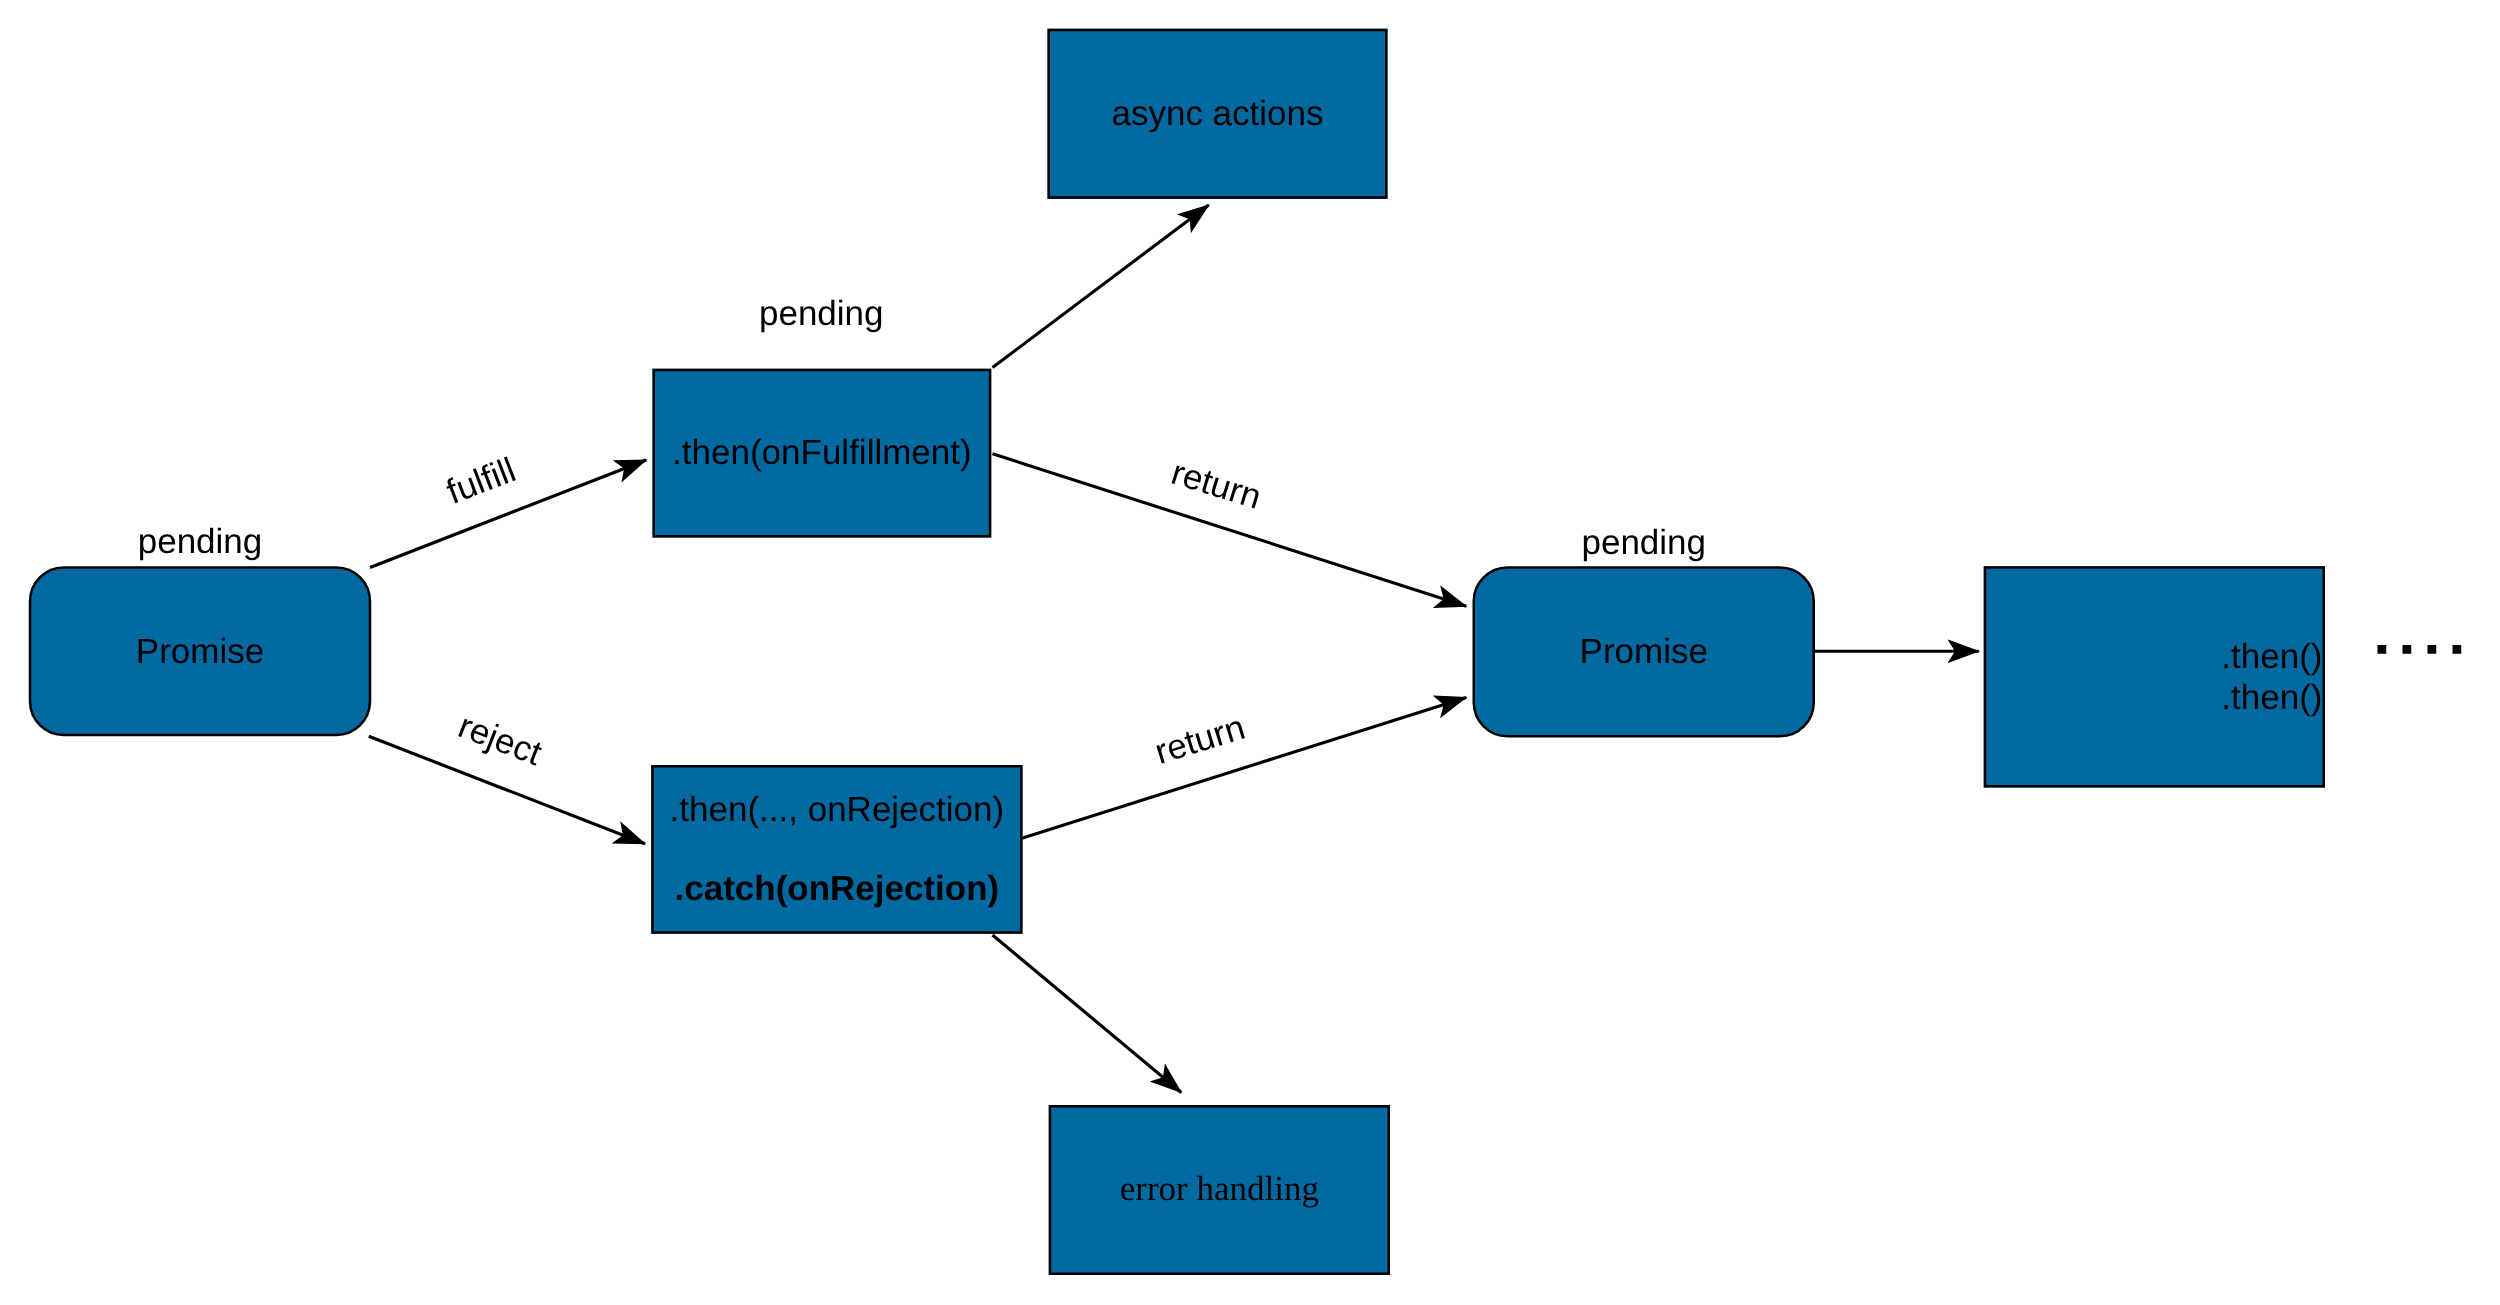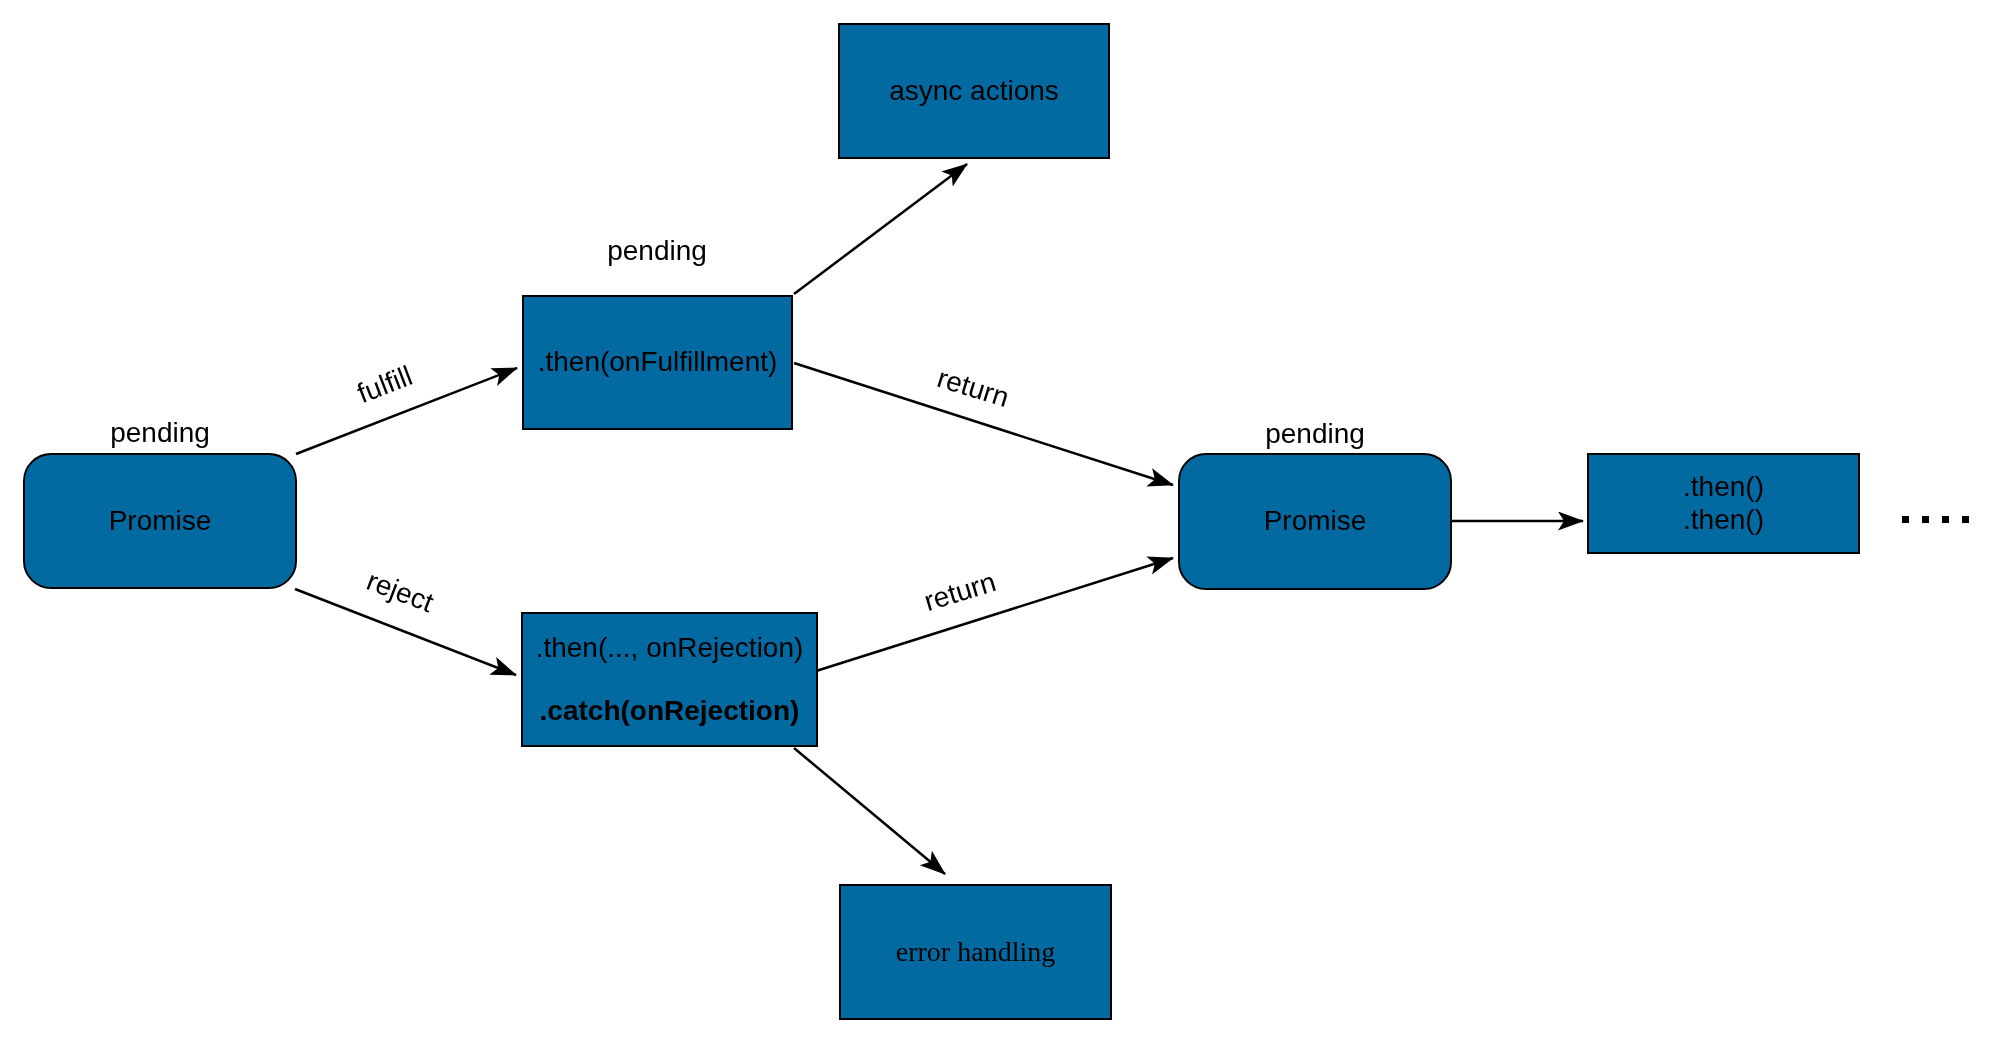--- a/index.html
+++ b/index.html
@@ -112,21 +112,21 @@
   </div>
 
   <div class="node" style="left:839px; top:884px; width:273px; height:136px;font-family:Liberation Serif, serif;">
     <span>error handling</span>
   </div>
 
   <div class="node rounded" style="left:1178px; top:453px; width:274px; height:137px;">
     <span>Promise</span>
   </div>
 
-  <div class="node" style="left:1587px; top:453px; width:273px; height:101px;">
+  <div class="node" style="left:1587px; top:453px; width:273px; height:177px;align-items:flex-end;">
     <span>.then()</span>
     <span>.then()</span>
   </div>
 
   <div class="dots">
     <i></i>
     <i></i>
     <i></i>
     <i></i>
   </div>

